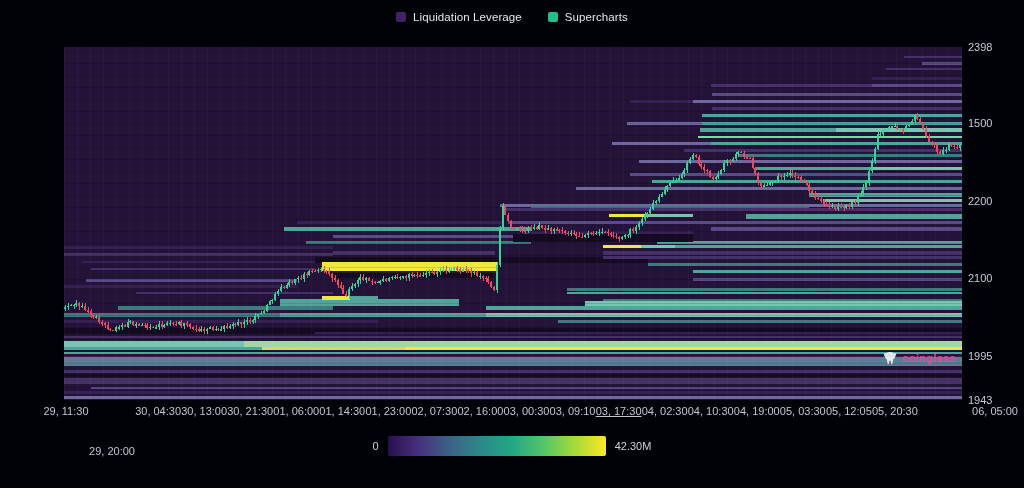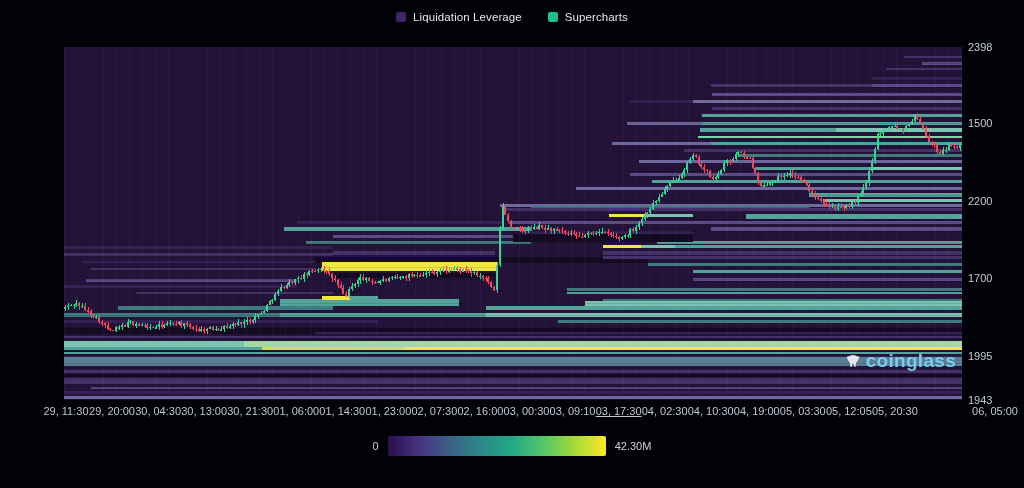--- a/index.html
+++ b/index.html
@@ -27,21 +27,21 @@
   
   .y-axis{position:absolute;left:968px;top:0;width:56px;height:420px;}
   .y-tick{position:absolute;color:#c6cbd4;font-size:11px;transform:translateY(-50%);}
   .x-axis{position:absolute;left:0;top:403px;width:1024px;height:16px;}
   .x-tick{position:absolute;color:#c0c5cf;font-size:11px;transform:translateX(-50%);
           white-space:nowrap;top:2px;}
 
   
   .watermark{position:absolute;right:6px;top:303px;display:flex;align-items:center;gap:5px;
              opacity:.92;z-index:30;}
-  .watermark-text{color:#7dd3fc;font-size:19px;font-weight:bold;letter-spacing:.3px;}
+  .watermark-text{color:#ec4899;font-size:11px;font-weight:bold;letter-spacing:.3px;}
 
   
   .colorbar-row{position:absolute;left:0;top:431px;width:1024px;height:30px;
                 display:flex;justify-content:center;align-items:center;gap:9px;}
   .colorbar-label{color:#cdd2da;font-size:11px;}
   .colorbar{width:218px;height:20px;border-radius:2px;}
 </style>
 </head>
 <body>
 
@@ -799,27 +799,27 @@
       </g>
     </svg>
     <span class="watermark-text">coinglass</span>
   </div>
 </div>
 
 <div class="y-axis" id="y-axis">
     <div class="y-tick" style="top: 47px;">2398</div>
     <div class="y-tick" style="top: 123.031px;">1500</div>
     <div class="y-tick" style="top: 200.613px;">2200</div>
-    <div class="y-tick" style="top: 278.196px;">1700</div>
+    <div class="y-tick" style="top: 278.196px;">2100</div>
     <div class="y-tick" style="top: 355.778px;">1995</div>
     <div class="y-tick" style="top: 400px;">1943</div>
   </div>
 <div class="x-axis" id="x-axis">
     <div class="x-tick" style="left: 66px;">29, 11:30</div>
-    <div class="x-tick" style="left: 112.05px;">29, 20:00</div>
+    <div class="x-tick" style="left: 112.05px; margin-top: 40px;">29, 20:00</div>
     <div class="x-tick" style="left: 158.1px;">30, 04:30</div>
     <div class="x-tick" style="left: 204.15px;">30, 13:00</div>
     <div class="x-tick" style="left: 250.2px;">30, 21:30</div>
     <div class="x-tick" style="left: 296.25px;">01, 06:00</div>
     <div class="x-tick" style="left: 342.3px;">01, 14:30</div>
     <div class="x-tick" style="left: 388.35px;">01, 23:00</div>
     <div class="x-tick" style="left: 434.4px;">02, 07:30</div>
     <div class="x-tick" style="left: 480.45px;">02, 16:00</div>
     <div class="x-tick" style="left: 526.5px;">03, 00:30</div>
     <div class="x-tick" style="left: 572.55px;">03, 09:10</div>

